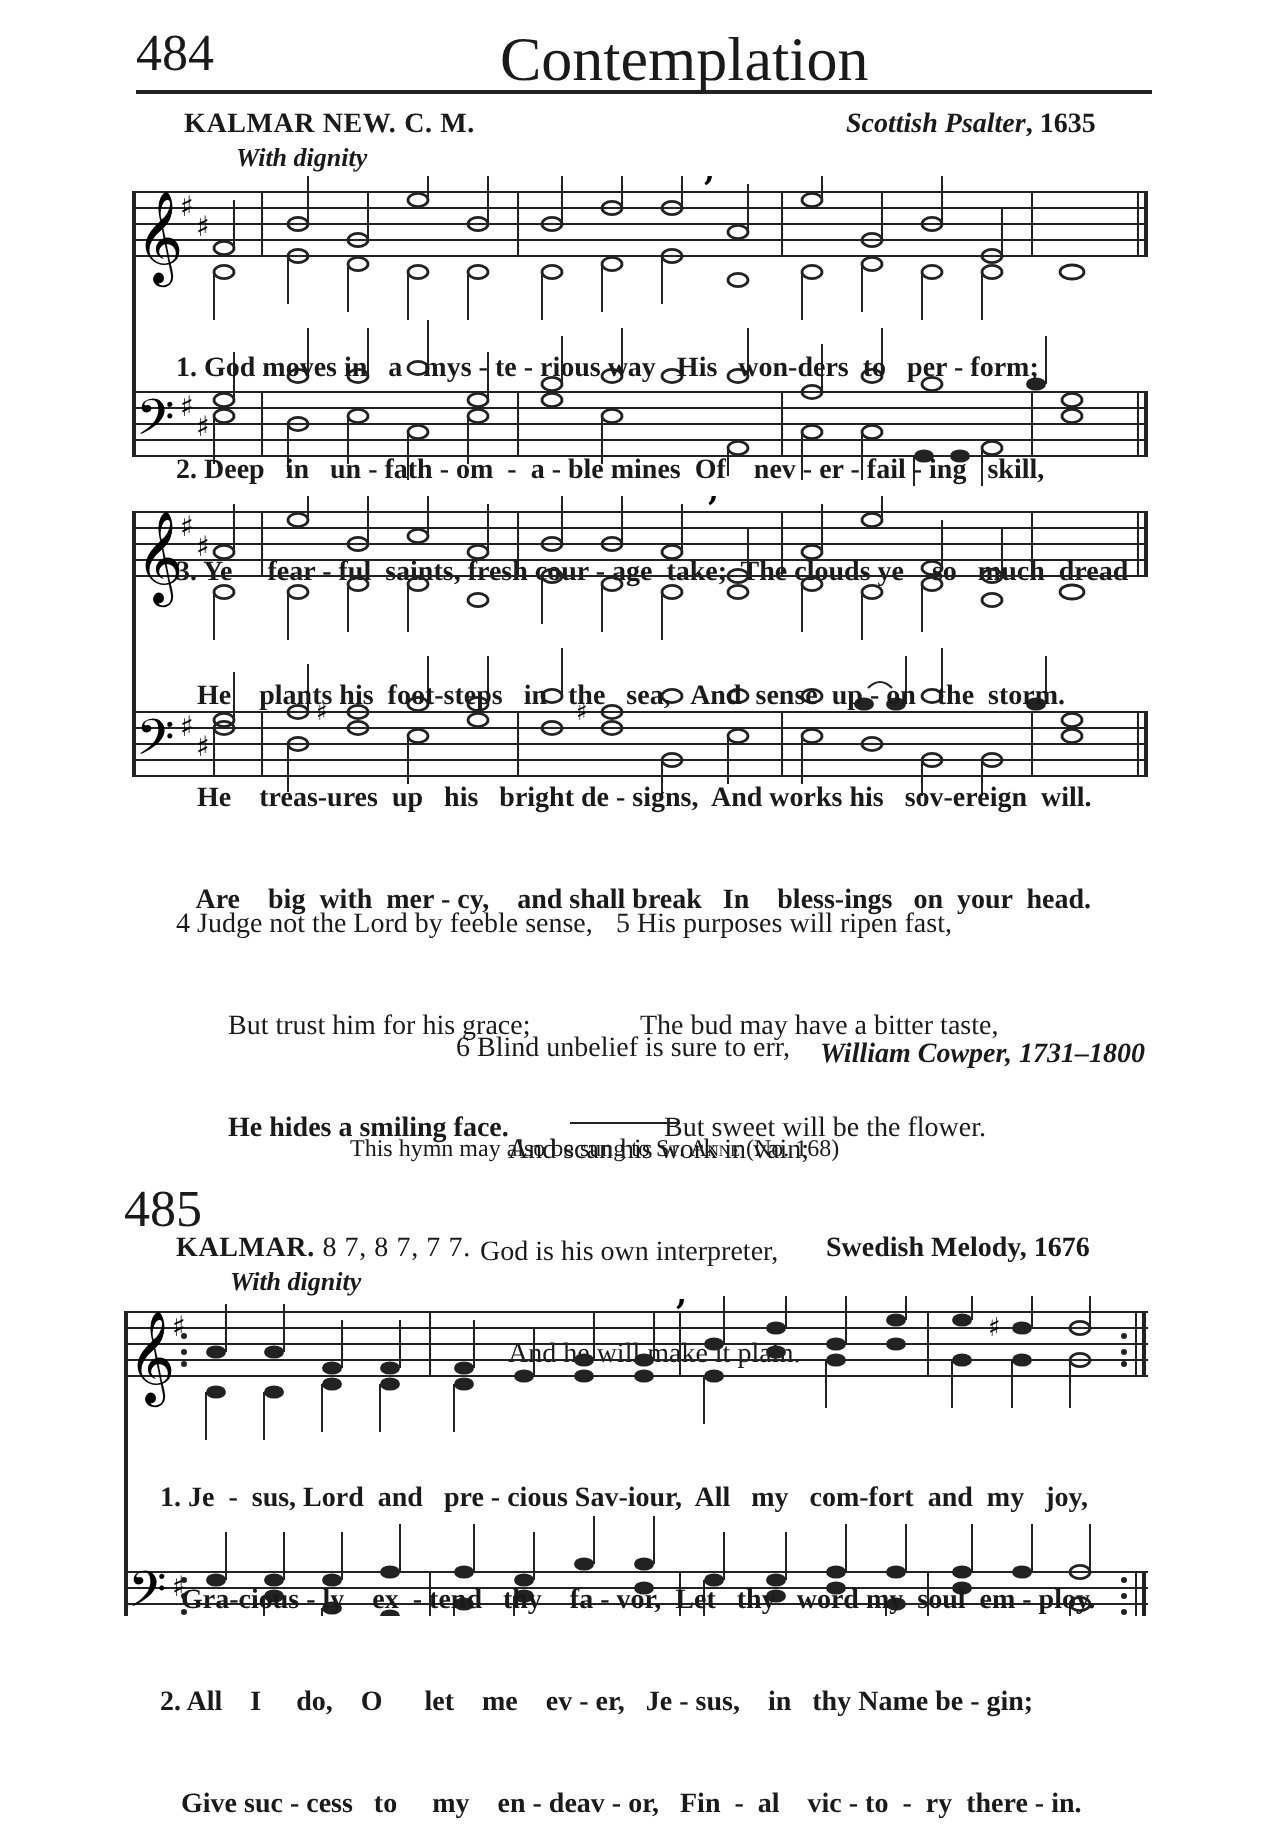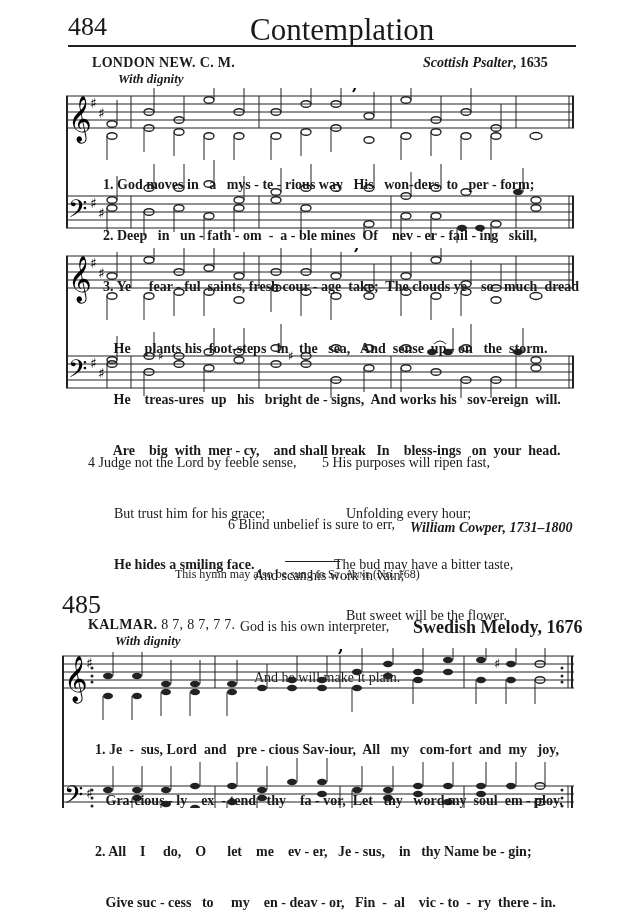--- a/index.html
+++ b/index.html
@@ -7,37 +7,37 @@
   .abs{position:absolute;}
   .hymn-no{font-size:26px;line-height:1;}
   .page-title{font-size:31px;line-height:1;}
   .rule{height:2px;background:#222;}
   .tune{font-size:14px;font-weight:bold;letter-spacing:0.3px;}
   .tune .meter{font-weight:normal;margin-top:16px;}
   .source{font-size:14px;font-weight:bold;font-style:italic;}
   .source .yr{font-style:normal;}
   .tempo{font-size:13px;font-style:italic;font-weight:bold;}
   .staff{position:absolute;}
-  .lyrics{position:absolute;font-size:14px;line-height:17px;white-space:pre;font-weight:bold;margin-left:15px;}
+  .lyrics{position:absolute;font-size:14px;line-height:17px;white-space:pre;font-weight:bold;}
   .stanza{position:absolute;font-size:14px;line-height:17px;white-space:pre;}
   .stanza .b{font-weight:bold;}
   .author{font-size:14px;font-style:italic;font-weight:bold;}
   .note{font-size:12px;}
   .sc{font-variant:small-caps;}
   svg text{font-family:"DejaVu Serif",serif;}
 </style>
 </head>
 <body>
 
 <div class="abs hymn-no" style="left:68px;top:14px;">484</div>
 <div class="abs page-title" style="left:250px;top:14px;">Contemplation</div>
 <div class="abs rule" style="left:68px;top:45px;width:508px;"></div>
 
 <div class="abs tune" style="left:92px;top:55px;">
-  <span>LONDON NEW.</span>
+  <span>KALMAR NEW.</span>
   <span class="meter" style="font-weight:bold">C. M.</span>
 </div>
 <div class="abs source" style="left:423px;top:55px;">
   <span>Scottish Psalter</span><span class="yr">, 1635</span>
 </div>
 <div class="abs tempo" style="left:118px;top:71px;">With dignity</div>
 
 <svg class="staff" style="left:66px;top:88px;" width="512" height="155">
   <g stroke="#222" stroke-width="1">
 
@@ -346,23 +346,22 @@
   <div>   He    plants his  foot-steps   in   the   sea,   And  sense  up - on   the  storm.</div>
   <div>   He    treas-ures  up   his   bright de - signs,  And works his   sov-ereign  will.</div>
   <div>   Are    big  with  mer - cy,    and shall break   In    bless-ings   on  your  head.</div>
 </div>
 
 <div class="stanza" style="left:88px;top:420px;">
   <div><span>4</span> <span>Judge not the Lord by feeble sense,</span></div>
   <div style="padding-left:26px">But trust him for his grace;</div>
   <div style="padding-left:26px" class="b">He hides a smiling face.</div>
 </div>
-<div class="stanza" style="left:322px;top:420px;">
+<div class="stanza" style="left:308px;top:420px;">
   <div><span>5</span> <span>His purposes will ripen fast,</span></div>
-  <div style="padding-left:24px">Unfolding every hour;</div>
   <div style="padding-left:12px">The bud may have a bitter taste,</div>
   <div style="padding-left:24px">But sweet will be the flower.</div>
 </div>
 
 <div class="stanza" style="left:228px;top:482px;">
   <div><span>6</span> <span>Blind unbelief is sure to err,</span></div>
   <div style="padding-left:26px">And scan his work in vain;</div>
   <div style="padding-left:12px">God is his own interpreter,</div>
   <div style="padding-left:26px">And he will make it plain.</div>
 </div>
@@ -371,21 +370,21 @@
 <div class="abs" style="left:285px;top:561px;width:55px;height:1px;background:#222;"></div>
 <div class="abs note" style="left:175px;top:567px;">
   <span>This hymn may also be sung to </span><span class="sc">St. Anne</span><span> (No. 168)</span>
 </div>
 
 <div class="abs hymn-no" style="left:62px;top:592px;">485</div>
 <div class="abs tune" style="left:88px;top:617px;">
   <span>KALMAR.</span>
   <span class="meter">8 7, 8 7, 7 7.</span>
 </div>
-<div class="abs" style="left:413px;top:617px;font-size:18px;font-weight:bold;">Swedish Melody, 1676</div>
+<div class="abs" style="left:413px;top:617px;font-size:14px;font-weight:bold;">Swedish Melody, 1676</div>
 <div class="abs tempo" style="left:115px;top:633px;">With dignity</div>
 
 <svg class="staff" style="left:62px;top:648px;" width="516" height="160">
   <g stroke="#222" stroke-width="1">
     <line x1="0" y1="8" x2="512" y2="8"></line>
       <line x1="0" y1="16" x2="512" y2="16"></line>
       <line x1="0" y1="24" x2="512" y2="24"></line>
       <line x1="0" y1="32" x2="512" y2="32"></line>
       <line x1="0" y1="40" x2="512" y2="40"></line>
     <line x1="0" y1="138" x2="512" y2="138"></line>

